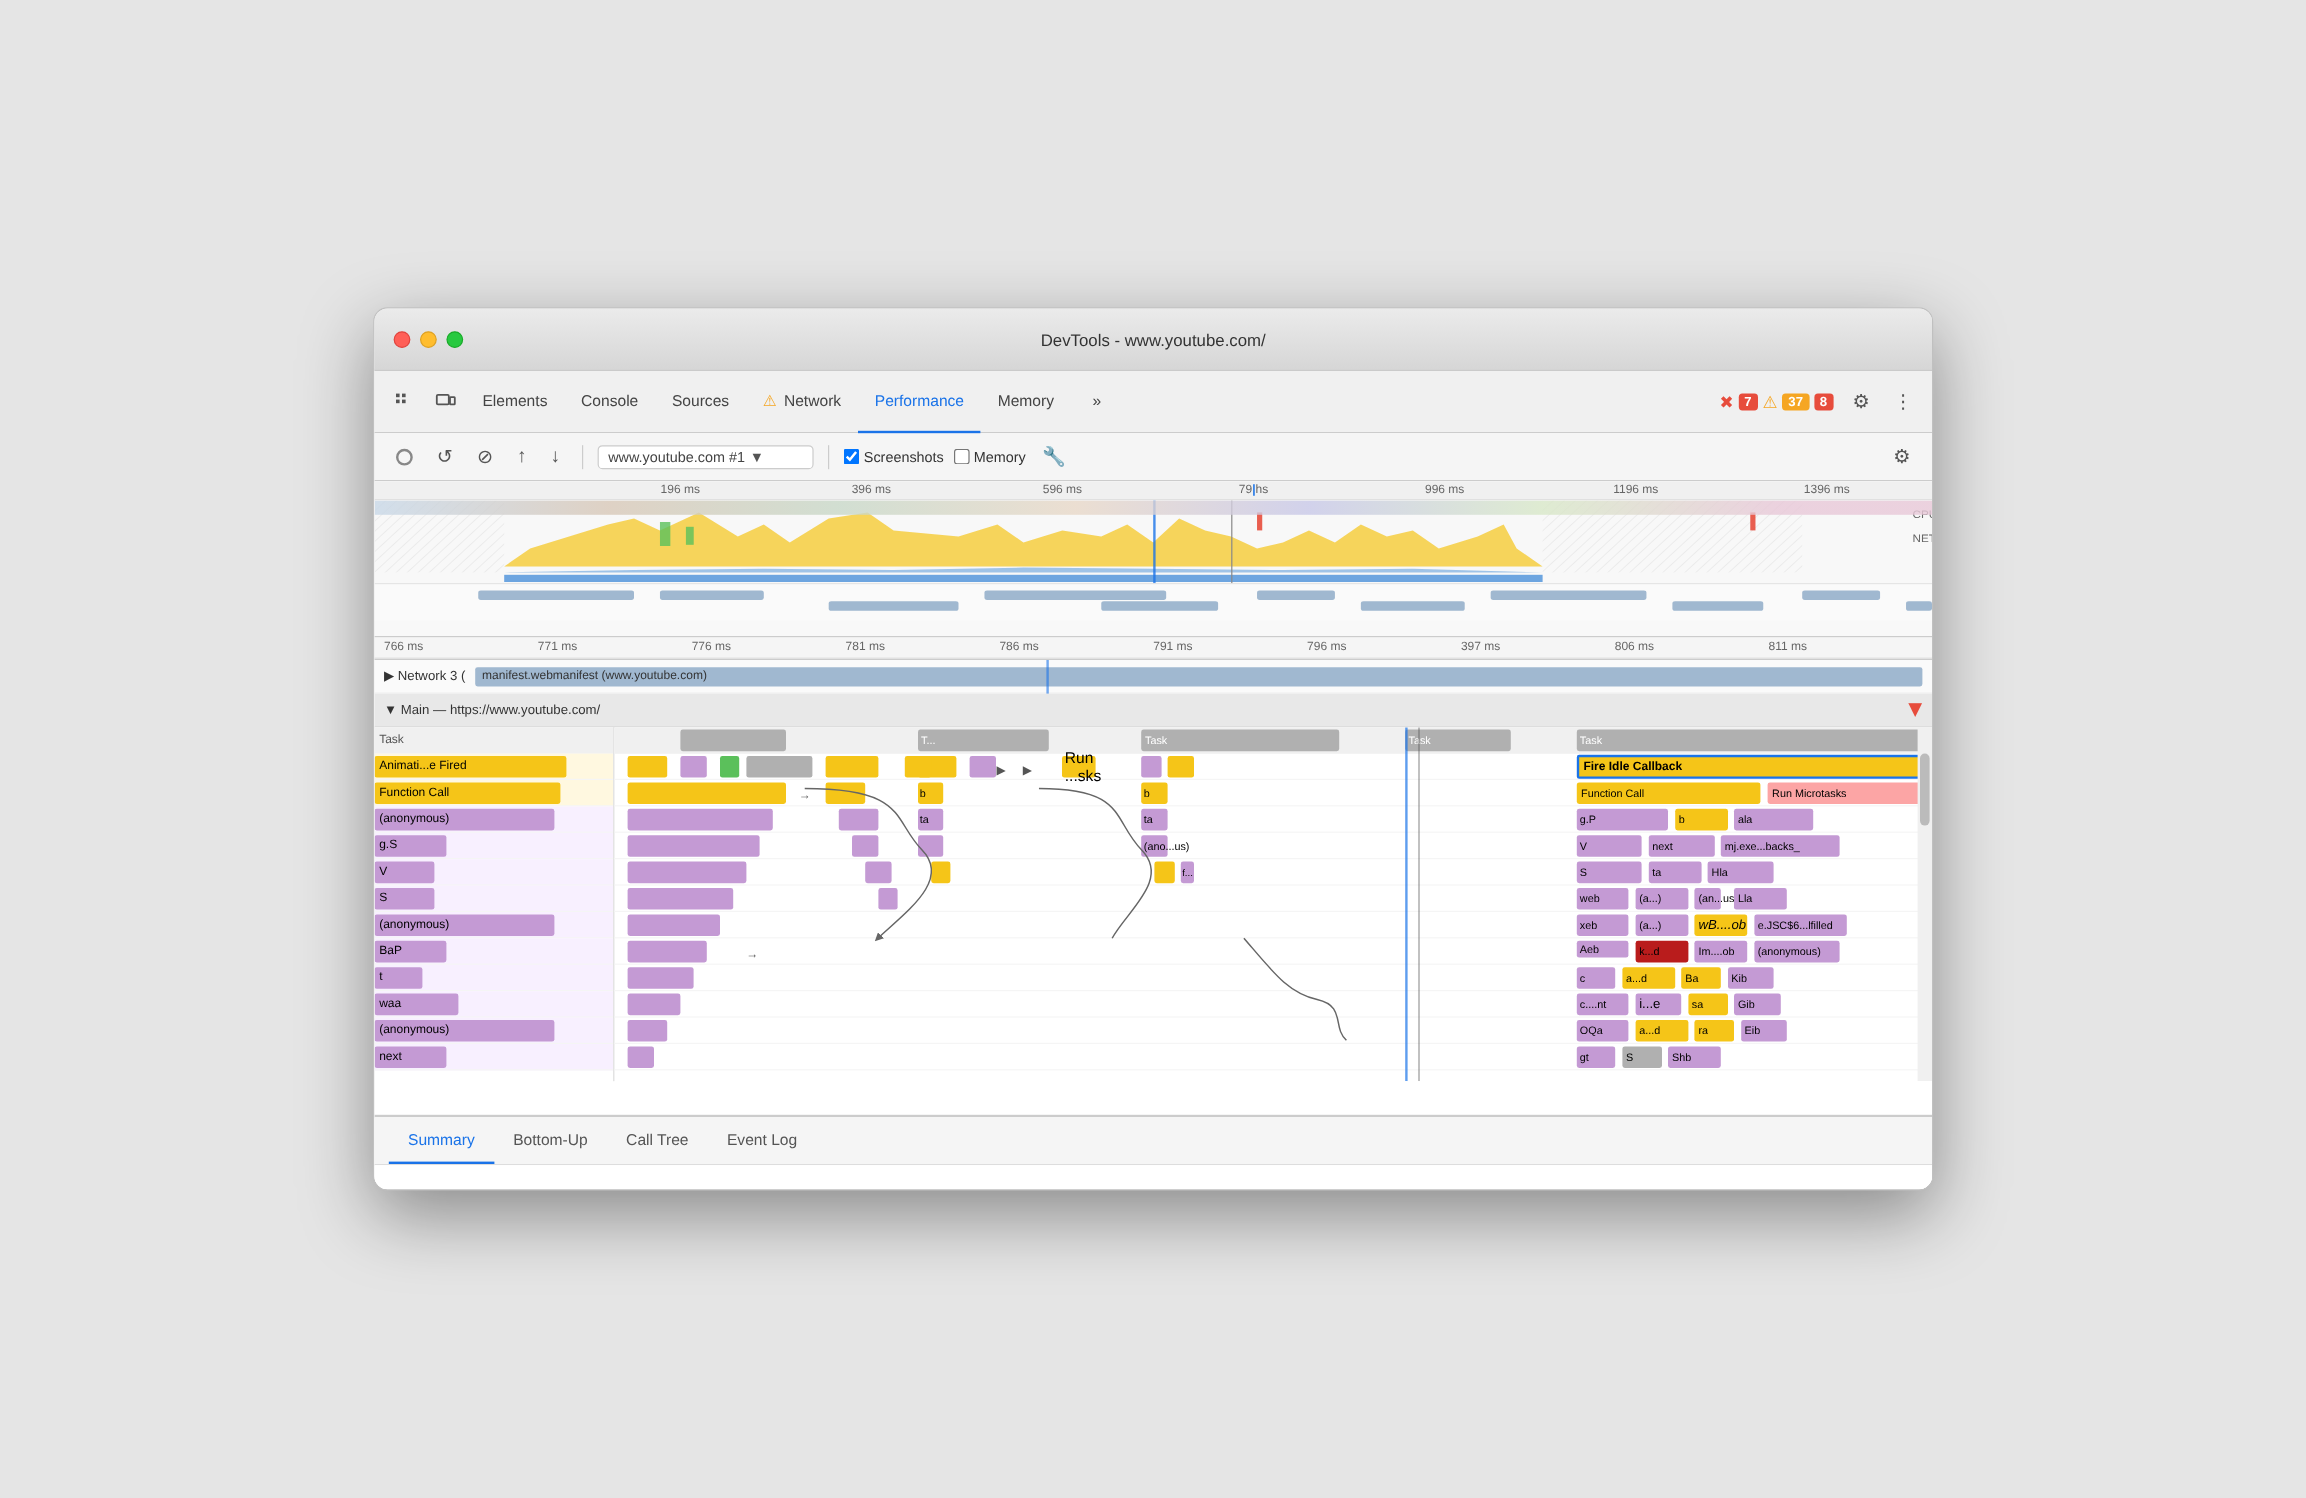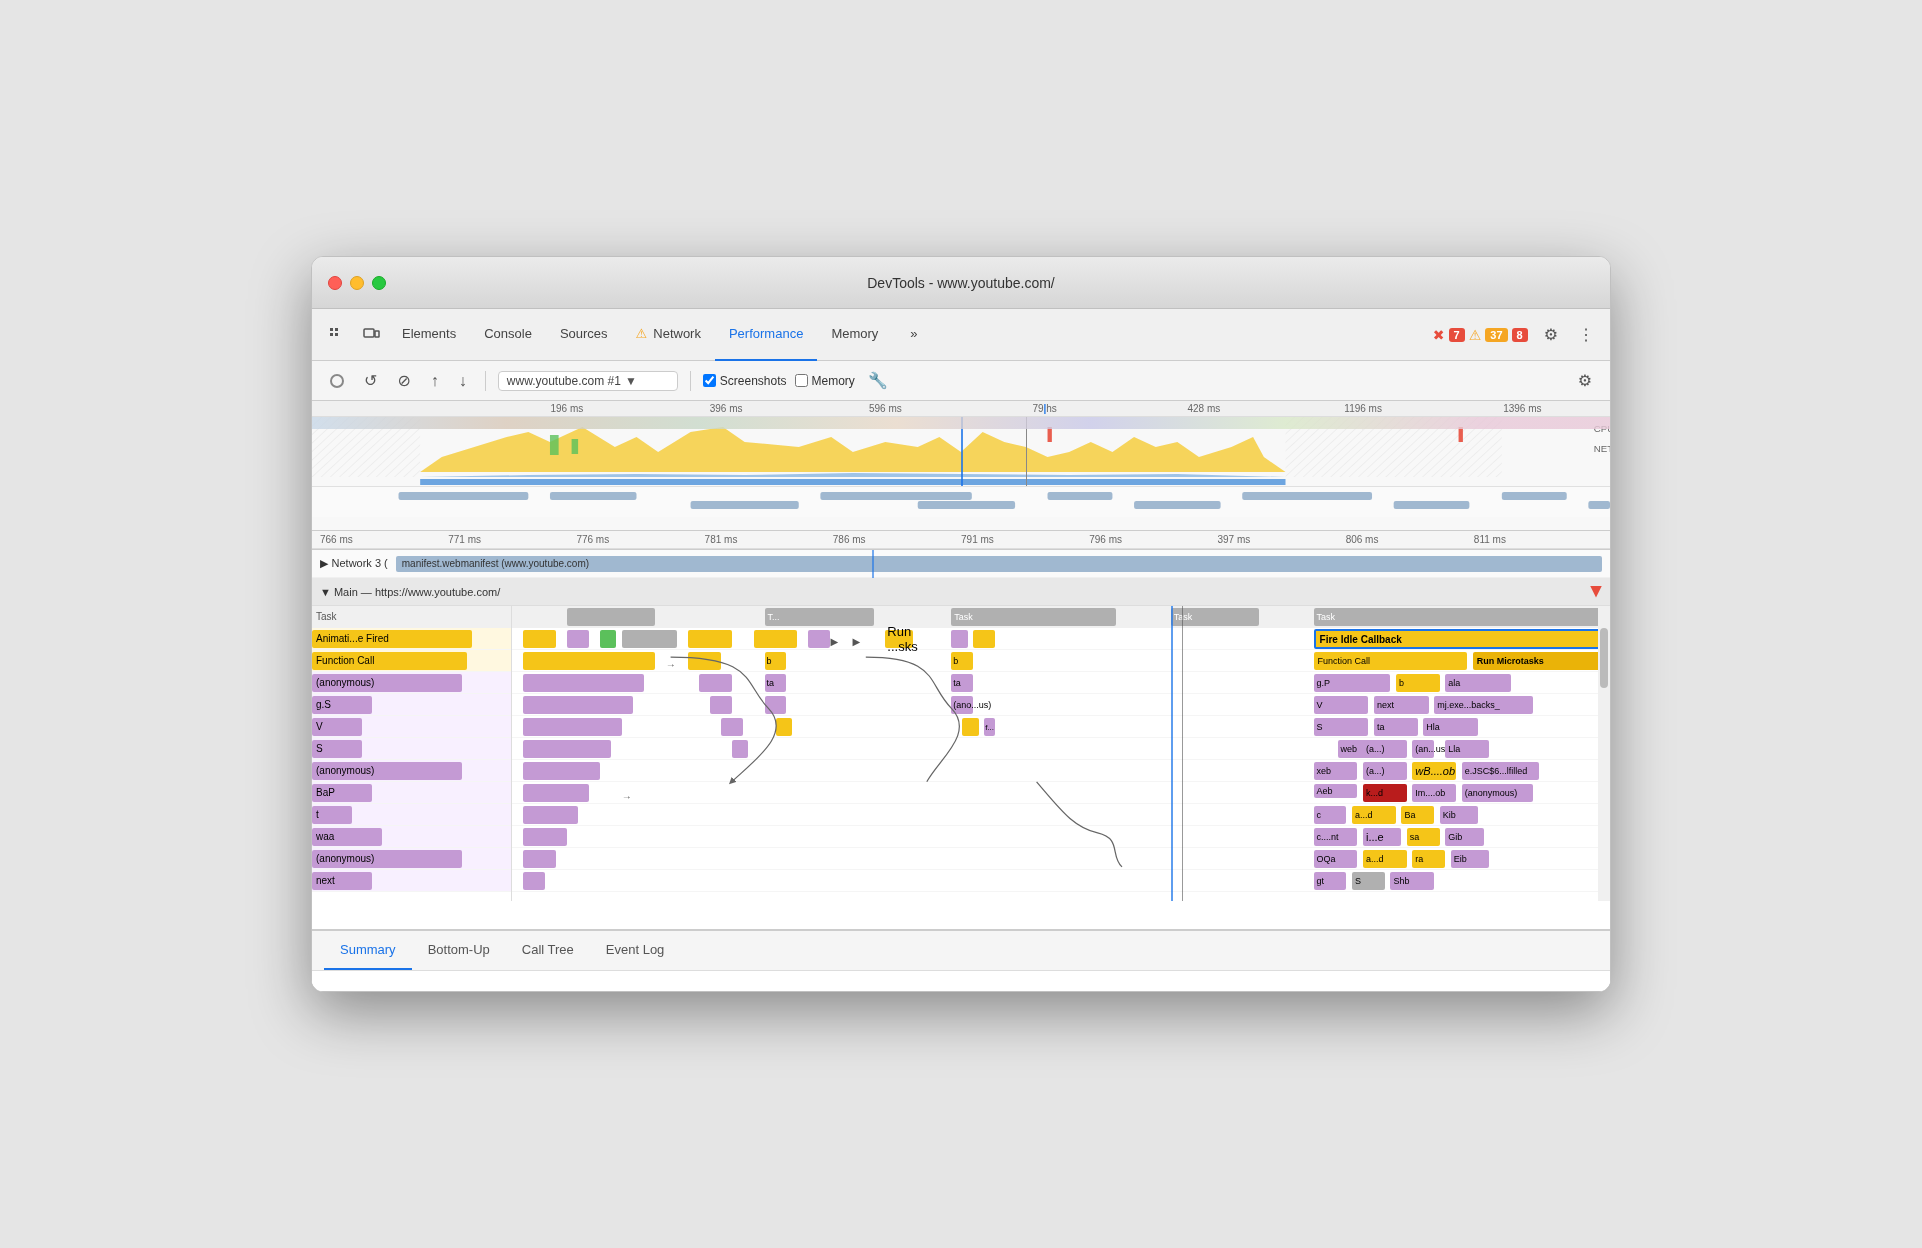--- a/index.html
+++ b/index.html
@@ -415,21 +415,21 @@
     <div class="timeline-overview">
 
       <div class="timeline-ruler">
         <div class="ruler-mark" style="text-align:left; padding-left:8px;"></div>
         <div class="ruler-mark">196 ms</div>
         <div class="ruler-mark">396 ms</div>
         <div class="ruler-mark">596 ms</div>
         <div class="ruler-mark" style="position:relative;">
           <span>79</span><span style="font-weight:bold; color:#1a73e8;">|</span><span>hs</span>
         </div>
-        <div class="ruler-mark">428 ms</div>
+        <div class="ruler-mark">996 ms</div>
         <div class="ruler-mark">1196 ms</div>
         <div class="ruler-mark">1396 ms</div>
       </div>
 
       <div class="cpu-chart" style="height:70px; position:relative; overflow:hidden;">
         
         <svg width="100%" height="70" viewBox="0 0 1200 70" preserveAspectRatio="none">
 
           <defs>
             <pattern id="hatch" width="6" height="6" patternTransform="rotate(45 0 0)" patternUnits="userSpaceOnUse">
@@ -591,21 +591,21 @@
             </div>
 
             <div style="height:22px; position:relative; border-bottom:1px solid #f5f5f5;">
               <div style="position:absolute; left:1%; width:12%; height:18px; top:2px; background:#f5c518; border-radius:2px; display:flex; align-items:center; padding:0 4px; font-size:9px;"></div>
               <div style="position:absolute; left:14%; top:8px; font-size:10px; color:#555; ">→</div>
               <div style="position:absolute; left:16%; width:3%; height:18px; top:2px; background:#f5c518; border-radius:2px;"></div>
               <div style="position:absolute; left:23%; width:2%; height:18px; top:2px; font-size:9px; background:#f5c518; border-radius:2px; display:flex; align-items:center; padding:0 2px;">b</div>
               <div style="position:absolute; left:40%; width:2%; height:18px; top:2px; font-size:9px; background:#f5c518; border-radius:2px; display:flex; align-items:center; padding:0 2px;">b</div>
 
               <div style="position:absolute; left:73%; width:14%; height:18px; top:2px; background:#f5c518; border-radius:2px; display:flex; align-items:center; padding:0 4px; font-size:9px;">Function Call</div>
-              <div style="position:absolute; left:87.5%; width:12%; height:18px; top:2px; background:#eab308; border-radius:2px; display:flex; align-items:center; padding:0 4px; font-size:9px;font-weight:bold;">Run Microtasks</div>
+              <div style="position:absolute; left:87.5%; width:12%; height:18px; top:2px; background:#fca5a5; border-radius:2px; display:flex; align-items:center; padding:0 4px; font-size:9px;">Run Microtasks</div>
             </div>
 
             <div style="height:22px; position:relative; border-bottom:1px solid #f5f5f5;">
               <div style="position:absolute; left:1%; width:11%; height:18px; top:2px; background:#c49ad4; border-radius:2px;"></div>
               <div style="position:absolute; left:17%; width:3%; height:18px; top:2px; background:#c49ad4; border-radius:2px;"></div>
               <div style="position:absolute; left:23%; width:2%; height:18px; top:2px; background:#c49ad4; border-radius:2px; font-size:9px; display:flex; align-items:center; padding:0 2px;">ta</div>
               <div style="position:absolute; left:40%; width:2%; height:18px; top:2px; background:#c49ad4; border-radius:2px; font-size:9px; display:flex; align-items:center; padding:0 2px;">ta</div>
 
               <div style="position:absolute; left:73%; width:7%; height:18px; top:2px; background:#c49ad4; border-radius:2px; display:flex; align-items:center; padding:0 3px; font-size:9px;">g.P</div>
               <div style="position:absolute; left:80.5%; width:4%; height:18px; top:2px; background:#f5c518; border-radius:2px; display:flex; align-items:center; padding:0 3px; font-size:9px;">b</div>
@@ -632,21 +632,21 @@
 
               <div style="position:absolute; left:73%; width:5%; height:18px; top:2px; background:#c49ad4; border-radius:2px; display:flex; align-items:center; padding:0 3px; font-size:9px;">S</div>
               <div style="position:absolute; left:78.5%; width:4%; height:18px; top:2px; background:#c49ad4; border-radius:2px; display:flex; align-items:center; padding:0 3px; font-size:9px;">ta</div>
               <div style="position:absolute; left:83%; width:5%; height:18px; top:2px; background:#c49ad4; border-radius:2px; display:flex; align-items:center; padding:0 3px; font-size:9px;">Hla</div>
             </div>
 
             <div style="height:22px; position:relative; border-bottom:1px solid #f5f5f5;">
               <div style="position:absolute; left:1%; width:8%; height:18px; top:2px; background:#c49ad4; border-radius:2px;"></div>
               <div style="position:absolute; left:20%; width:1.5%; height:18px; top:2px; background:#c49ad4; border-radius:2px;"></div>
 
-              <div style="position:absolute; left:73%; width:4%; height:18px; top:2px; background:#c49ad4; border-radius:2px; display:flex; align-items:center; padding:0 3px; font-size:9px;margin-left:24px;">web</div>
+              <div style="position:absolute; left:73%; width:4%; height:18px; top:2px; background:#c49ad4; border-radius:2px; display:flex; align-items:center; padding:0 3px; font-size:9px;">web</div>
               <div style="position:absolute; left:77.5%; width:4%; height:18px; top:2px; background:#c49ad4; border-radius:2px; display:flex; align-items:center; padding:0 3px; font-size:9px;">(a...)</div>
               <div style="position:absolute; left:82%; width:2%; height:18px; top:2px; background:#c49ad4; border-radius:2px; display:flex; align-items:center; padding:0 3px; font-size:9px;">(an...us)</div>
               <div style="position:absolute; left:85%; width:4%; height:18px; top:2px; background:#c49ad4; border-radius:2px; display:flex; align-items:center; padding:0 3px; font-size:9px;">Lla</div>
             </div>
 
             <div style="height:22px; position:relative; border-bottom:1px solid #f5f5f5;">
               <div style="position:absolute; left:1%; width:7%; height:18px; top:2px; background:#c49ad4; border-radius:2px;"></div>
 
               <div style="position:absolute; left:73%; width:4%; height:18px; top:2px; background:#c49ad4; border-radius:2px; display:flex; align-items:center; padding:0 3px; font-size:9px;">xeb</div>
               <div style="position:absolute; left:77.5%; width:4%; height:18px; top:2px; background:#c49ad4; border-radius:2px; display:flex; align-items:center; padding:0 3px; font-size:9px;">(a...)</div>

